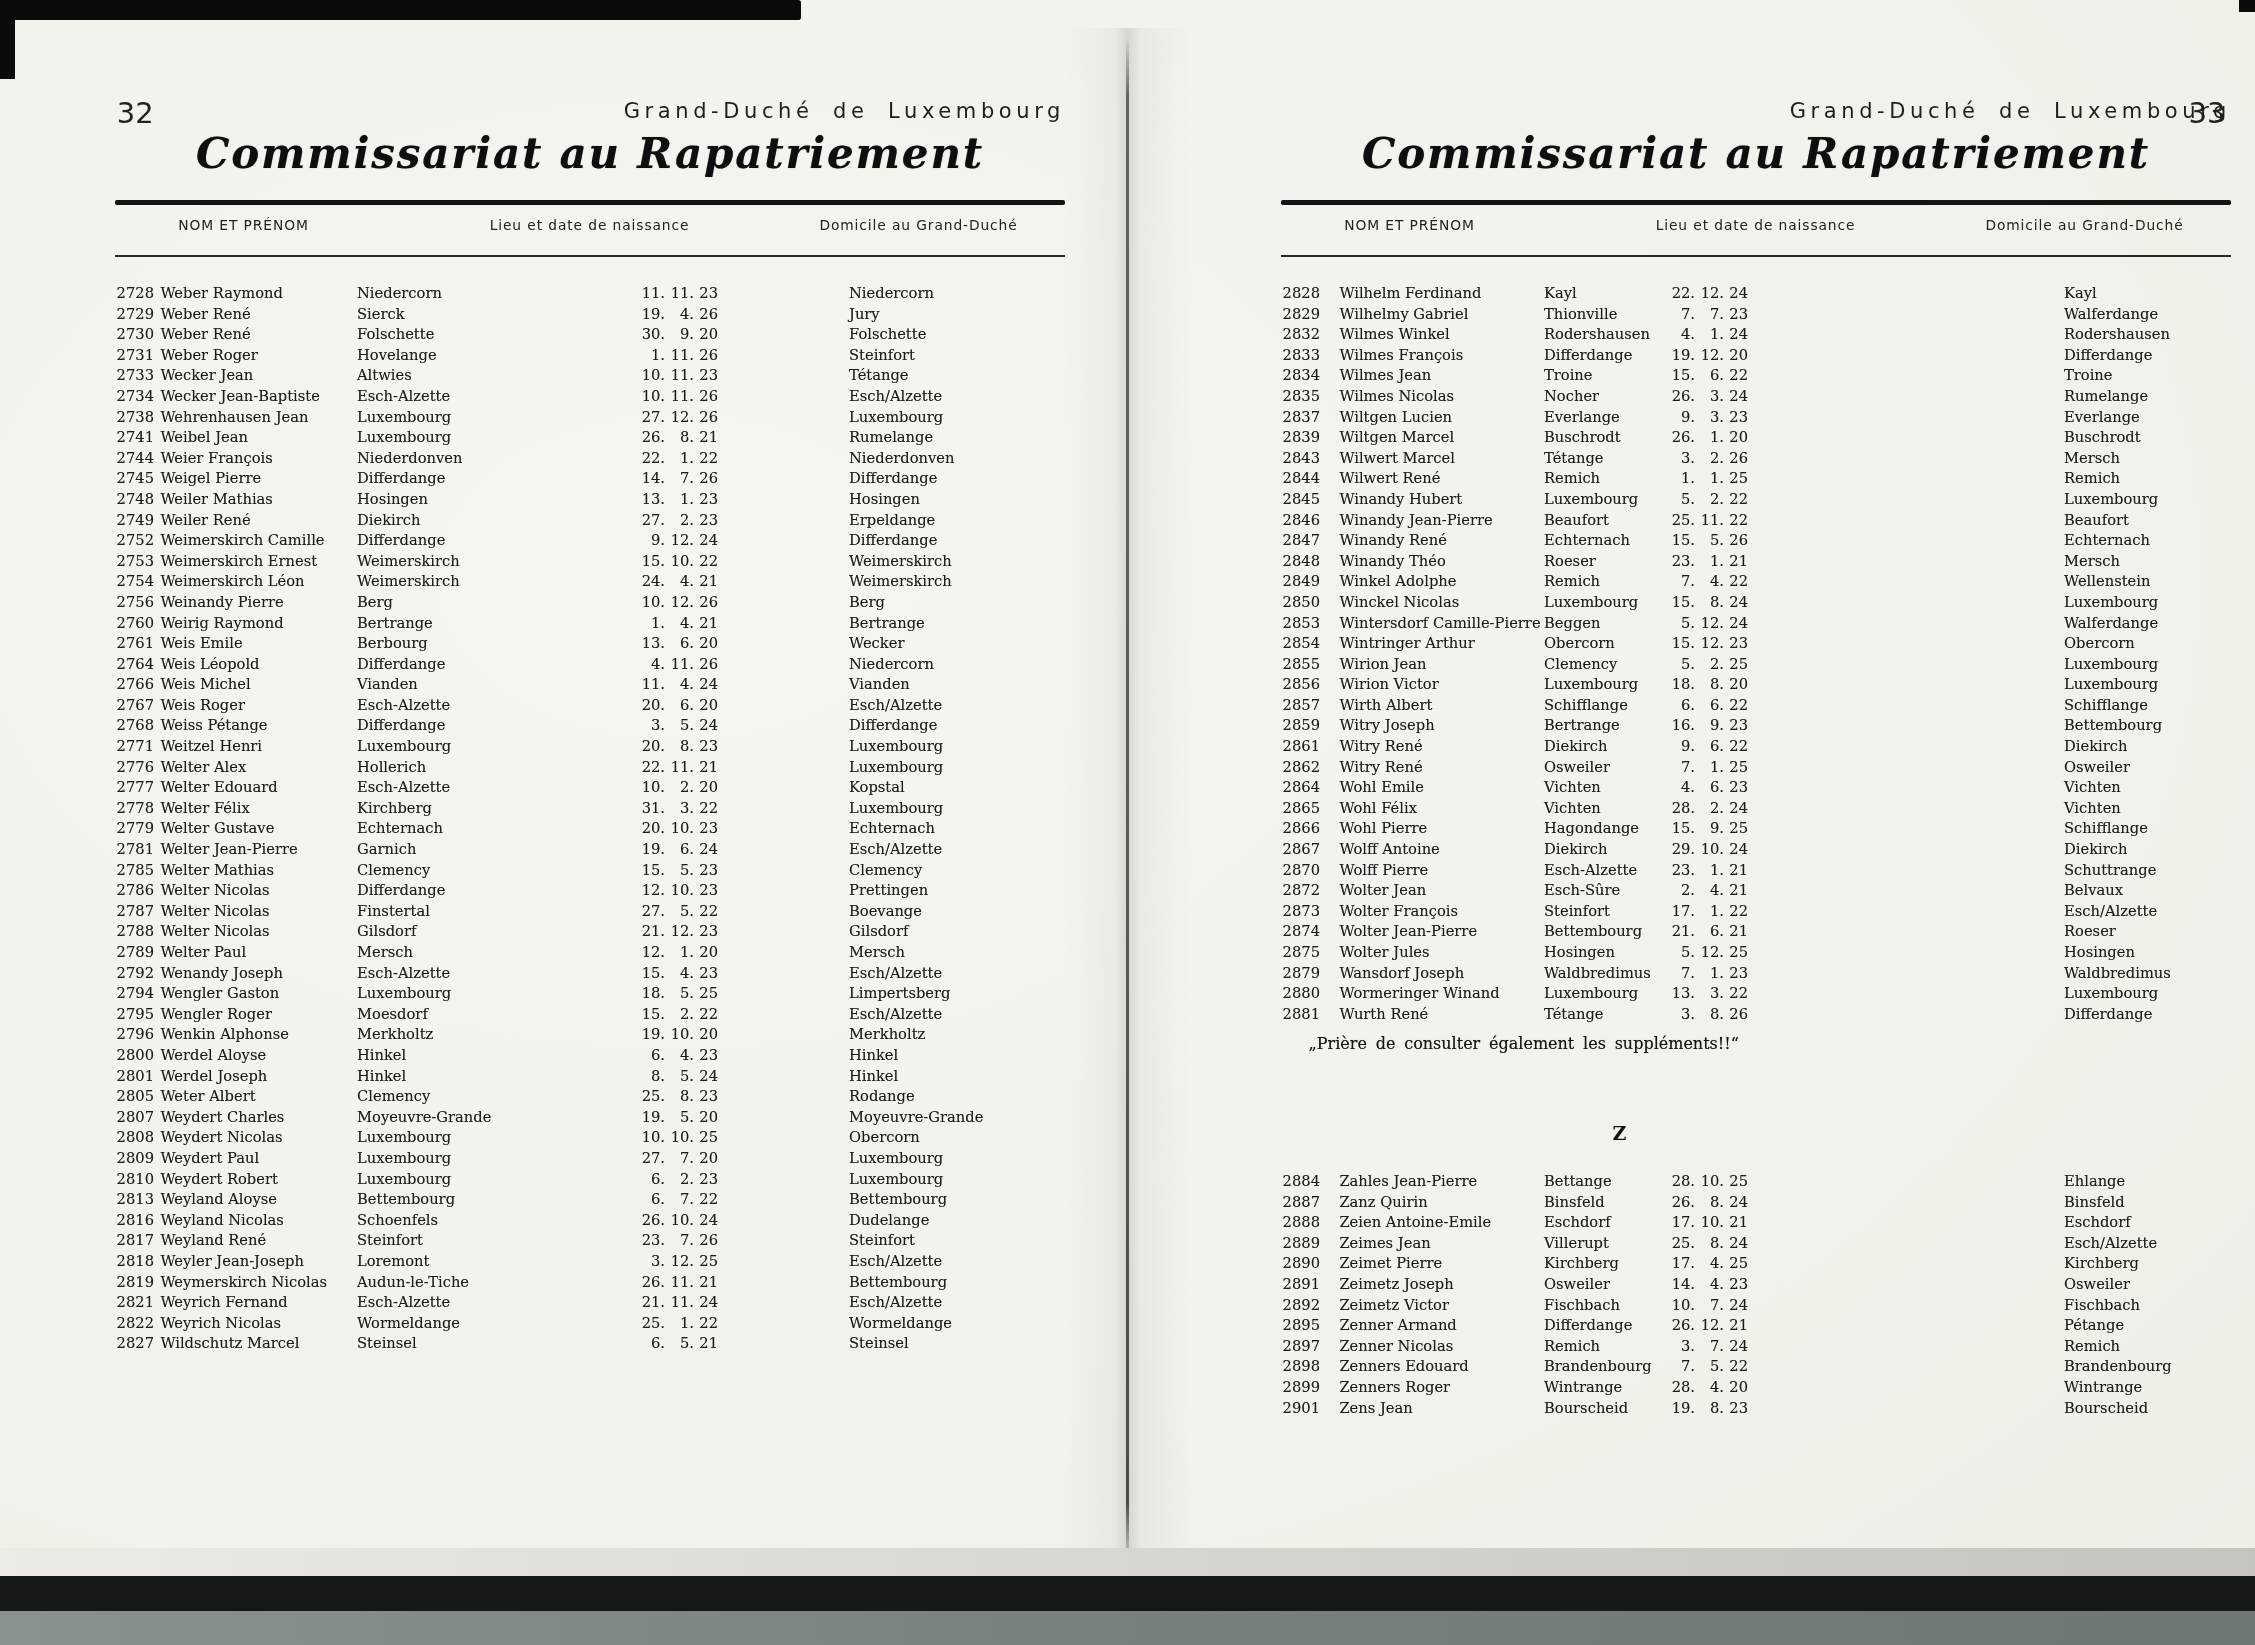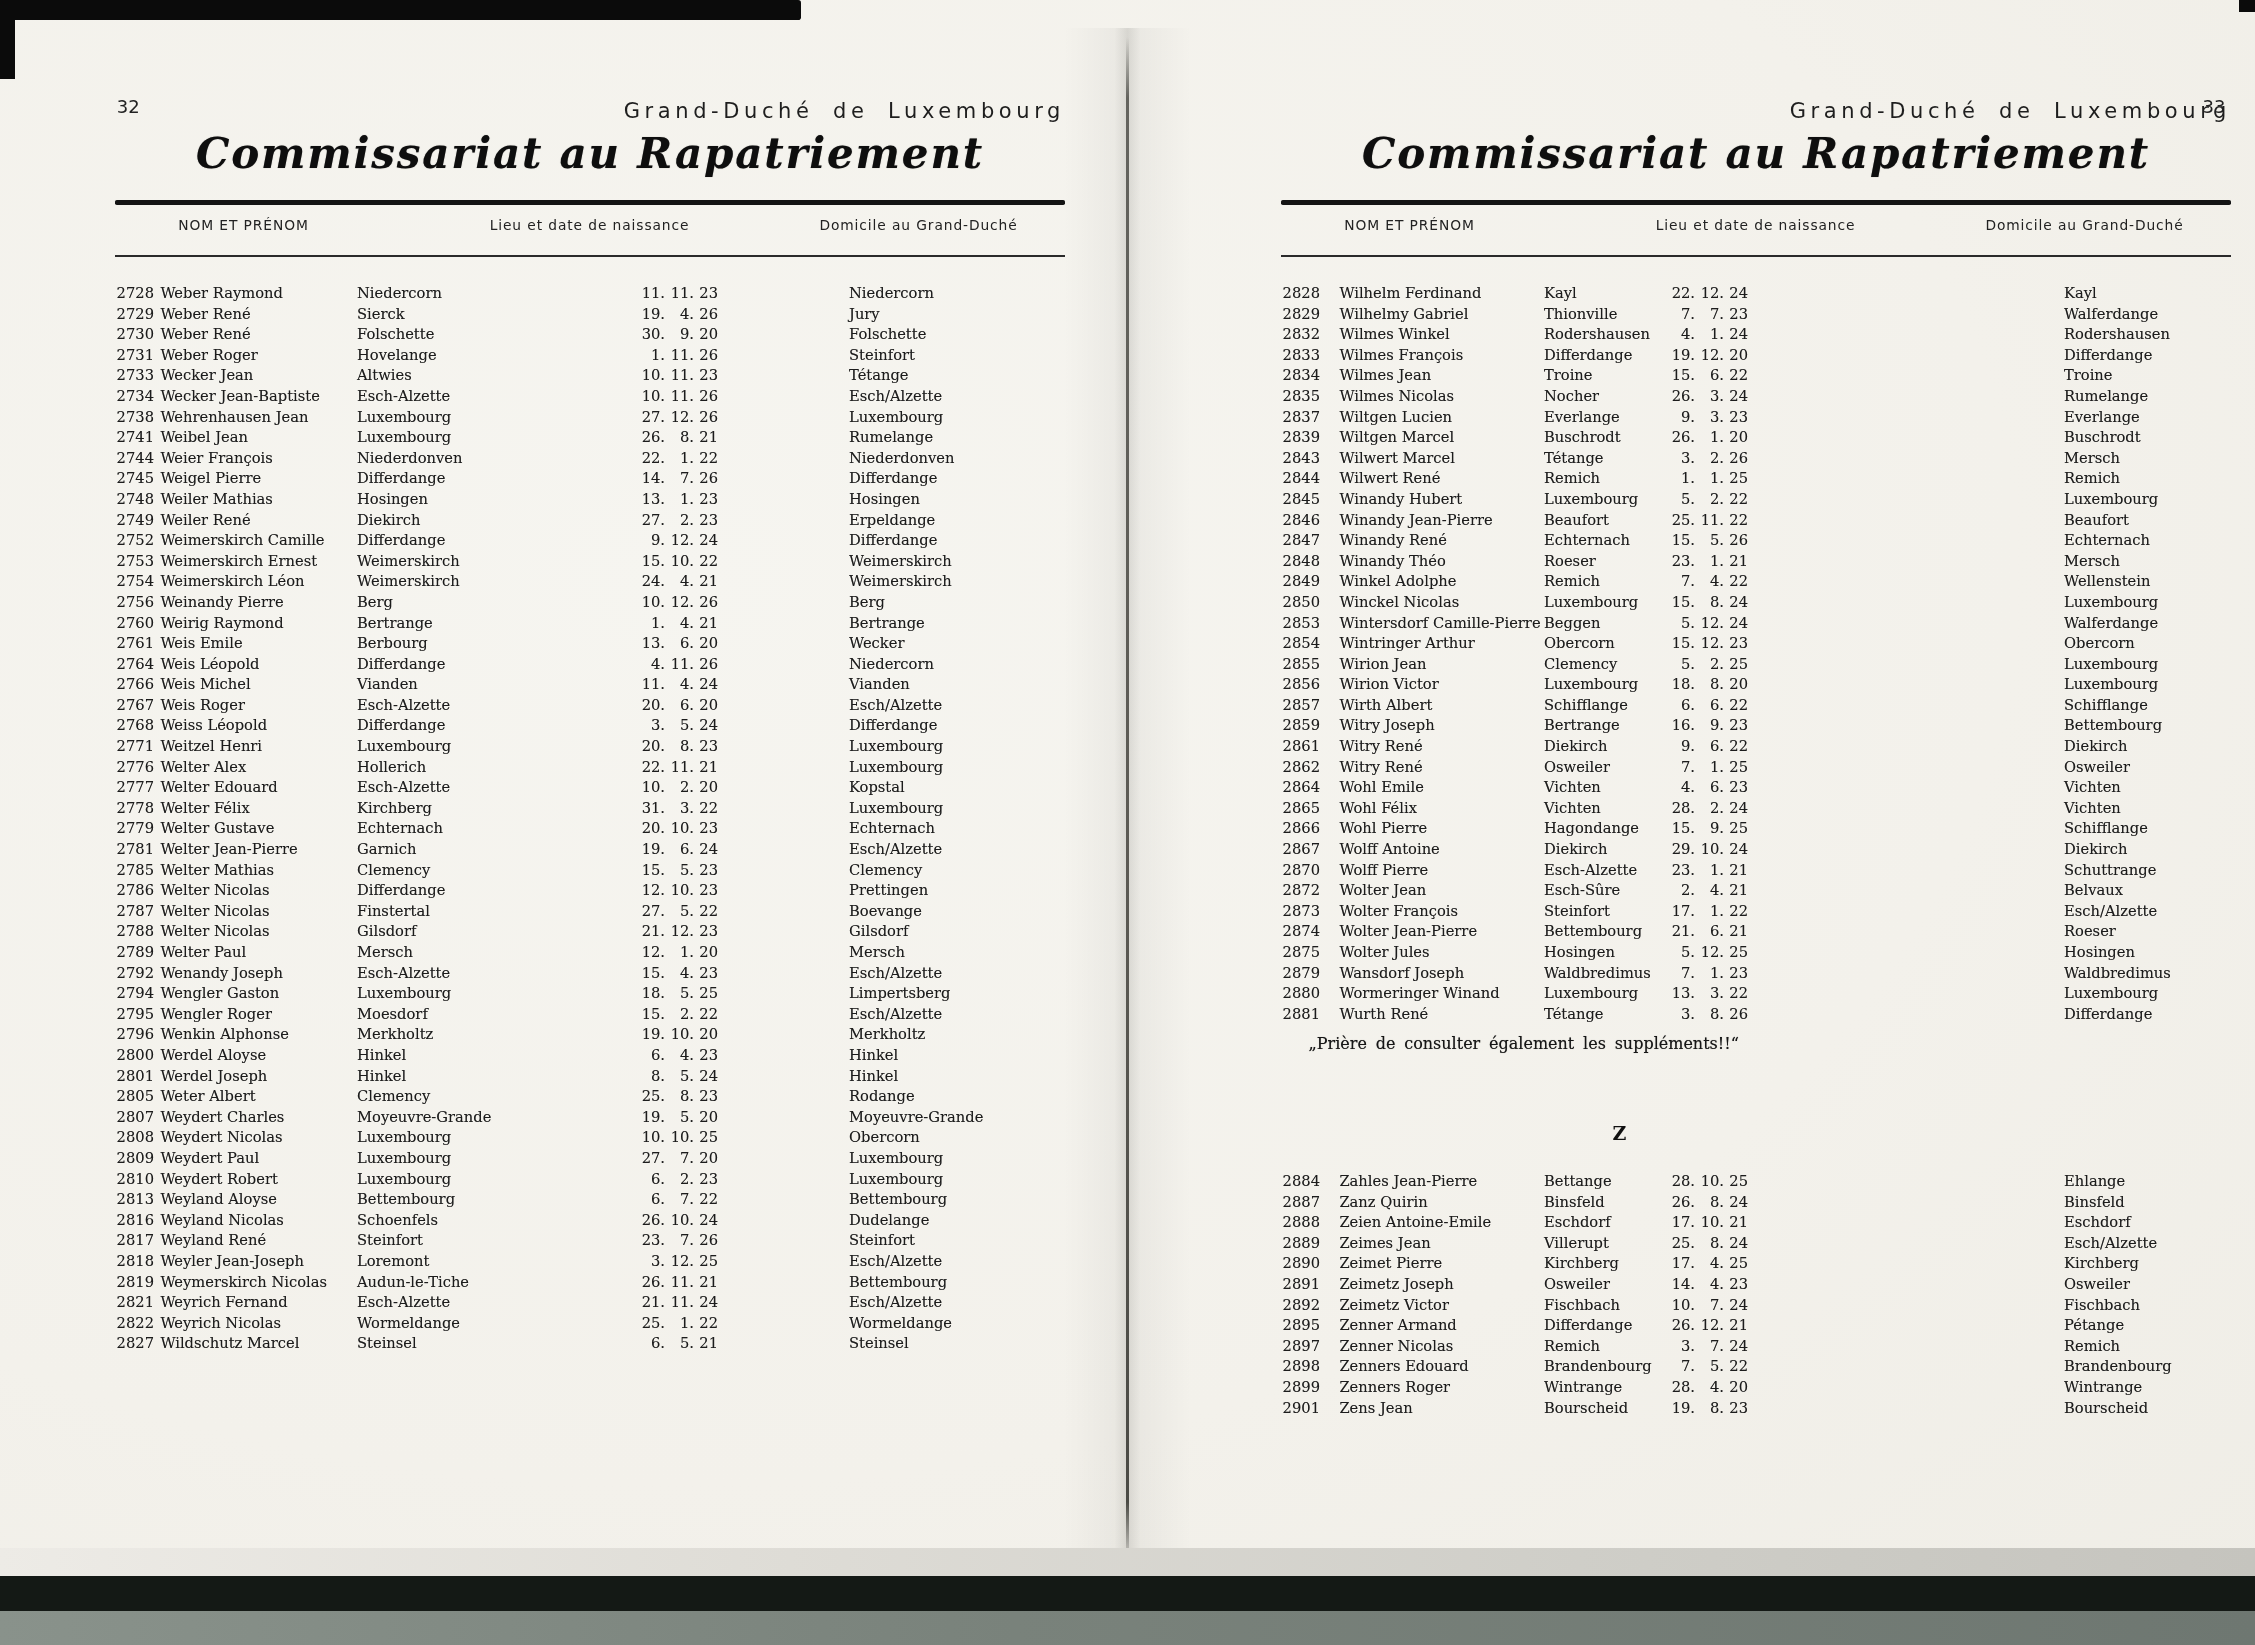--- a/index.html
+++ b/index.html
@@ -17,21 +17,21 @@
   .bottom-speckle{position:absolute;left:0;top:1548px;width:2255px;height:28.5px;
         background:linear-gradient(90deg,#edebe6 0%,#dedcd6 35%,#cfcec8 70%,#c5c4be 100%);}
   .bottom-band{position:absolute;left:0;top:1576px;width:2255px;height:35px;background:#141915;}
   .bottom-gray{position:absolute;left:0;top:1611px;width:2255px;height:35px;
         background:linear-gradient(90deg,#89928b 0%,#79827b 45%,#6e7771 100%);}
 
   .page{position:absolute;top:0;height:1561px;}
   .page-left{left:115px;width:950px;}
   .page-right{left:1281px;width:950px;}
 
-  .page-number{position:absolute;top:96px;font-family:"DejaVu Sans",sans-serif;font-size:18px;color:#222;}
+  .page-number{position:absolute;top:96px;font-family:"DejaVu Sans",sans-serif;font-size:29px;color:#222;}
   .pn-left{left:1.8px;}
   .pn-right{right:5.5px;}
   .region{position:absolute;top:99px;left:0;width:100%;text-align:right;
         font-family:"DejaVu Sans",sans-serif;font-size:21px;letter-spacing:4.6px;word-spacing:8.3px;color:#1e1e1e;}
   .title{position:absolute;top:129px;left:0;width:100%;text-align:center;
         font-family:"DejaVu Serif",serif;font-weight:bold;font-size:42px;letter-spacing:1.8px;color:#0e0e0e;
         text-shadow:0 0 0.9px rgba(0,0,0,0.45);font-style:italic;}
   .rule-thick{position:absolute;left:0;top:200px;width:100%;height:4.6px;background:#141414;border-radius:1.8px;}
   .rule-thin{position:absolute;left:0;top:255px;width:100%;height:1.8px;background:#2a2a2a;}
   .col-headers{position:absolute;top:217px;left:0;width:100%;height:22px;
@@ -247,21 +247,21 @@
         <div class="row">
           <span class="c-num">2767</span>
           <span class="c-name">Weis Roger</span>
           <span class="c-birth">Esch-Alzette</span>
           <span class="c-date"><span class="dd">20.</span><span class="dm">6.</span><span class="dy">20</span></span>
           <span class="c-sp"></span>
           <span class="c-dom">Esch/Alzette</span>
         </div>
         <div class="row">
           <span class="c-num">2768</span>
-          <span class="c-name">Weiss Léopold</span>
+          <span class="c-name">Weiss Pétange</span>
           <span class="c-birth">Differdange</span>
           <span class="c-date"><span class="dd">3.</span><span class="dm">5.</span><span class="dy">24</span></span>
           <span class="c-sp"></span>
           <span class="c-dom">Differdange</span>
         </div>
         <div class="row">
           <span class="c-num">2771</span>
           <span class="c-name">Weitzel Henri</span>
           <span class="c-birth">Luxembourg</span>
           <span class="c-date"><span class="dd">20.</span><span class="dm">8.</span><span class="dy">23</span></span>

